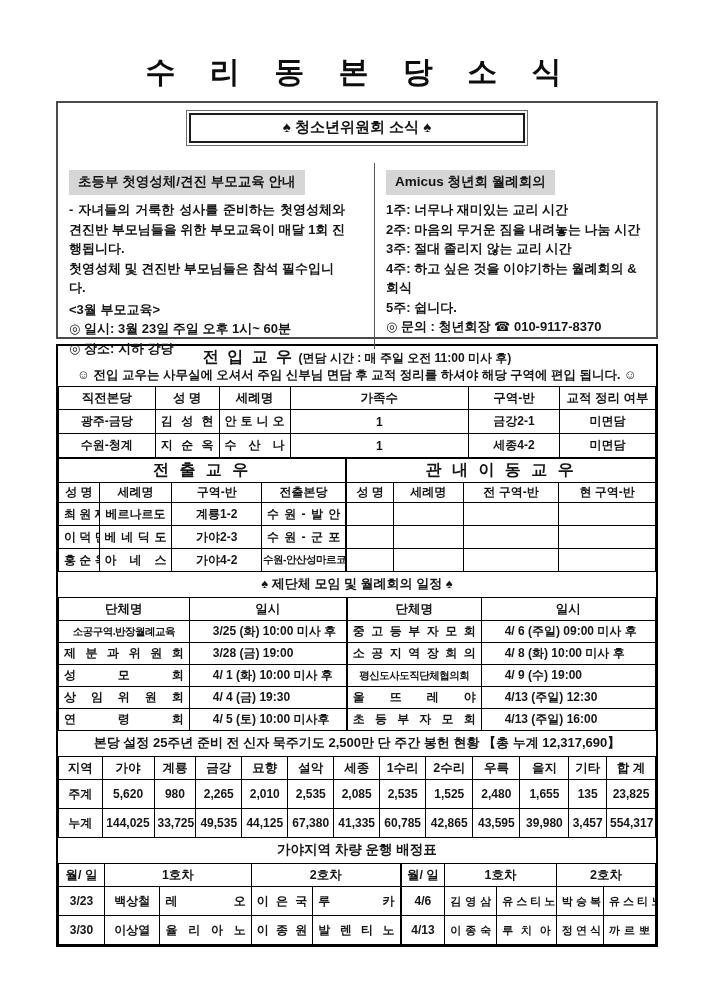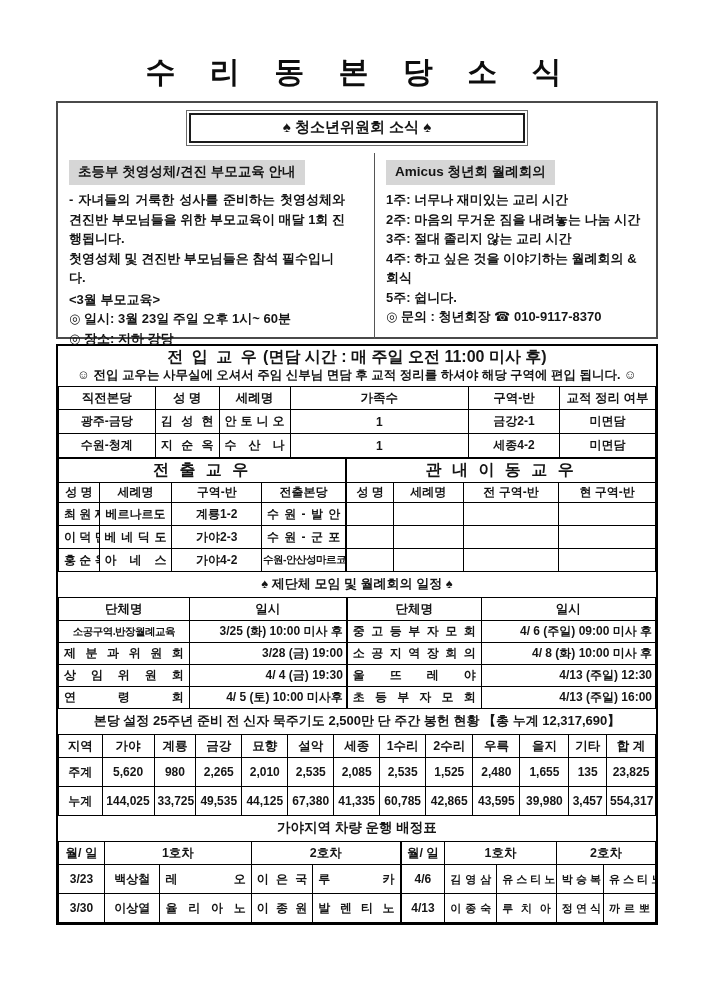--- a/index.html
+++ b/index.html
@@ -10,52 +10,52 @@
   }
   .title {
     text-align: center; margin-top: 52px; font-size: 30px;
     font-weight: 800; letter-spacing: 13px; text-indent: 13px; color: #0d0d0d;
   }
   
   .box1 {
     margin: 8px 49px 0 56px; height: 238px;
     border: 2px solid #4a4a4a; background: #fff;
   }
-  .banner-outer { width: 342px; margin: 7px auto 7px; border: 1px solid #6a6a6a; padding: 2px; }
+  .banner-outer { width: 342px; margin: 7px auto 17px; border: 1px solid #6a6a6a; padding: 2px; }
   .banner-inner { border: 2px solid #1c1c1c; text-align: center; font-size: 15px; padding: 3px 0 4px; }
   .cols { display: flex; height: 186px; gap: 20px; }
   .col { padding: 7px 9px 0 11px; font-size: 13px; line-height: 1.5; }
   .col.left  { width: 49.5%; }
   .col.right { flex: 1; border-left: 1px solid #555; }
   .chip { display: inline-block; background: #d6d6d6; padding: 2px 9px 3px; font-size: 13.5px; margin-bottom: 5px; }
   .just { text-align: justify; }
   .gap-top { margin-top: 2px; }
   
   .sheet { margin: 5px 49px 0 56px; border: 2px solid #000; background: #fff; }
   .sec-title { text-align: center; padding: 1px 0 2px; }
   .sec-title .big   { font-size: 16px; letter-spacing: 2px; }
-  .sec-title .paren { font-size: 16px; }
+  .sec-title .paren { font-size: 12px; }
   .sec-title .l2    { font-size: 12.5px; margin-top: -1px; }
   .sec-row { text-align: center; font-size: 13px; padding: 3px 0 4px; }
   .sec-row.v { font-size: 13.5px; }
   table { width: 100%; border-collapse: collapse; table-layout: fixed; }
   th, td {
     border: 1px solid #000; text-align: center; font-weight: 700;
     font-size: 12px; padding: 1px 3px; overflow: hidden; white-space: nowrap;
   }
   thead th { font-size: 12.5px; height: 23px; }
   .rA td { height: 24px; }
   .rB td { height: 23px; }
   .rC td { height: 22px; }
   .rD td { height: 29px; font-size: 12px; }
   .rE td { height: 29px; margin-top: 33px; }
   .titlerow td { border: 1px solid #000; font-size: 16px; letter-spacing: 3px; height: 24px; }
   .mid { border-left: 2px solid #000 !important; }
   .sp { text-align: justify; text-align-last: justify; padding: 1px 5px; }
-  .ta-l { text-align: right; padding-left: 23px; }
+  .ta-l { text-align: left; padding-left: 23px; }
   .sm { font-size: 10.5px; letter-spacing: -0.5px; padding: 1px 1px; }
   .f11 { font-size: 11px; }
 </style>
 </head>
 <body>
 
 <div class="page">
 
   <h1 class="title">수 리 동 본 당 소 식</h1>
 
@@ -214,20 +214,26 @@
           <td class="mid sp">중 고 등 부 자 모 회</td>
           <td class="ta-l">4/ 6 (주일) 09:00 미사 후</td>
         </tr>
         <tr class="rC">
           <td class="sp">제 분 과 위 원 회</td>
           <td class="ta-l">3/28 (금) 19:00</td>
           <td class="mid sp">소 공 지 역 장 회 의</td>
           <td class="ta-l">4/ 8 (화) 10:00 미사 후</td>
         </tr>
         <tr class="rC">
+          <td class="sp">성 모 회</td>
+          <td class="ta-l">4/ 1 (화) 10:00 미사 후</td>
+          <td class="mid sm">평신도사도직단체협의회</td>
+          <td class="ta-l">4/ 9 (수) 19:00</td>
+        </tr>
+        <tr class="rC">
           <td class="sp">상 임 위 원 회</td>
           <td class="ta-l">4/ 4 (금) 19:30</td>
           <td class="mid sp">울 뜨 레 야</td>
           <td class="ta-l">4/13 (주일) 12:30</td>
         </tr>
         <tr class="rC">
           <td class="sp">연 령 회</td>
           <td class="ta-l">4/ 5 (토) 10:00 미사후</td>
           <td class="mid sp">초 등 부 자 모 회</td>
           <td class="ta-l">4/13 (주일) 16:00</td>

